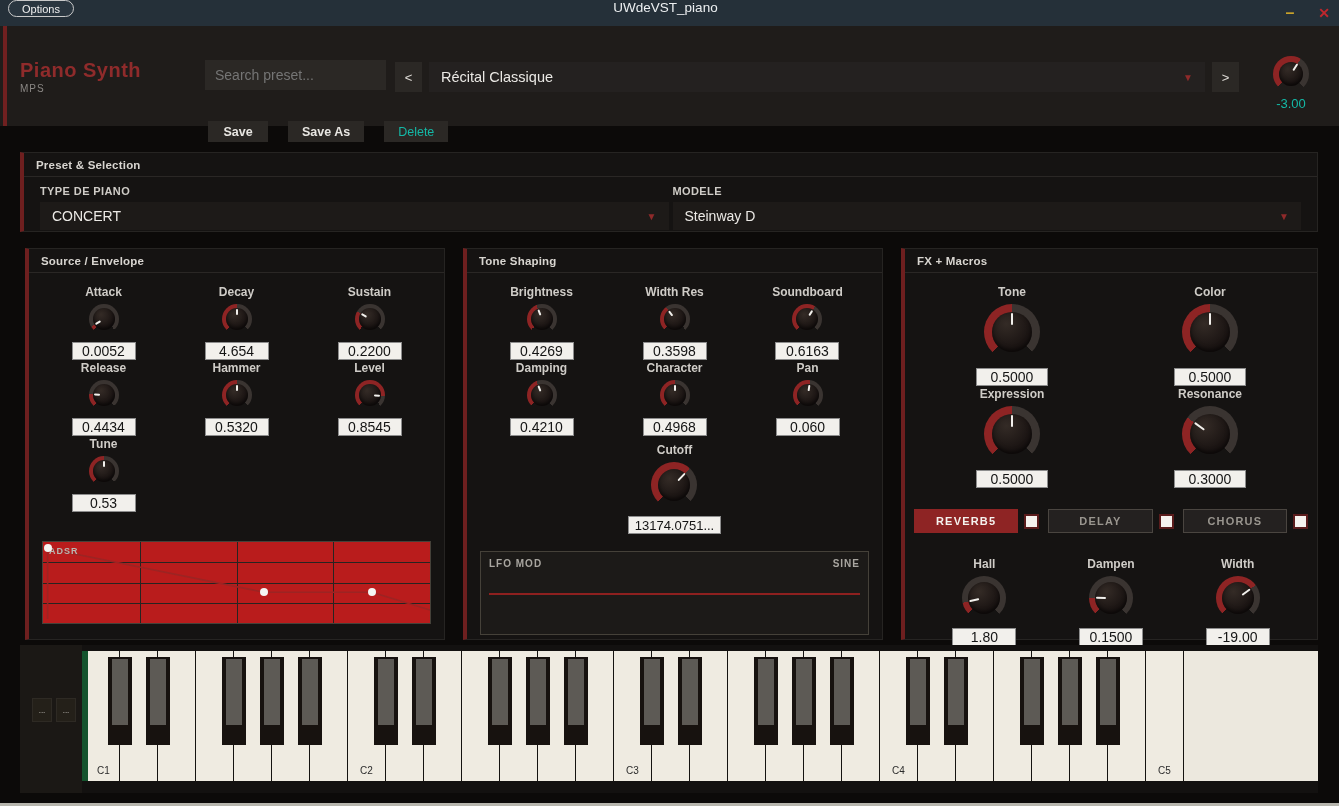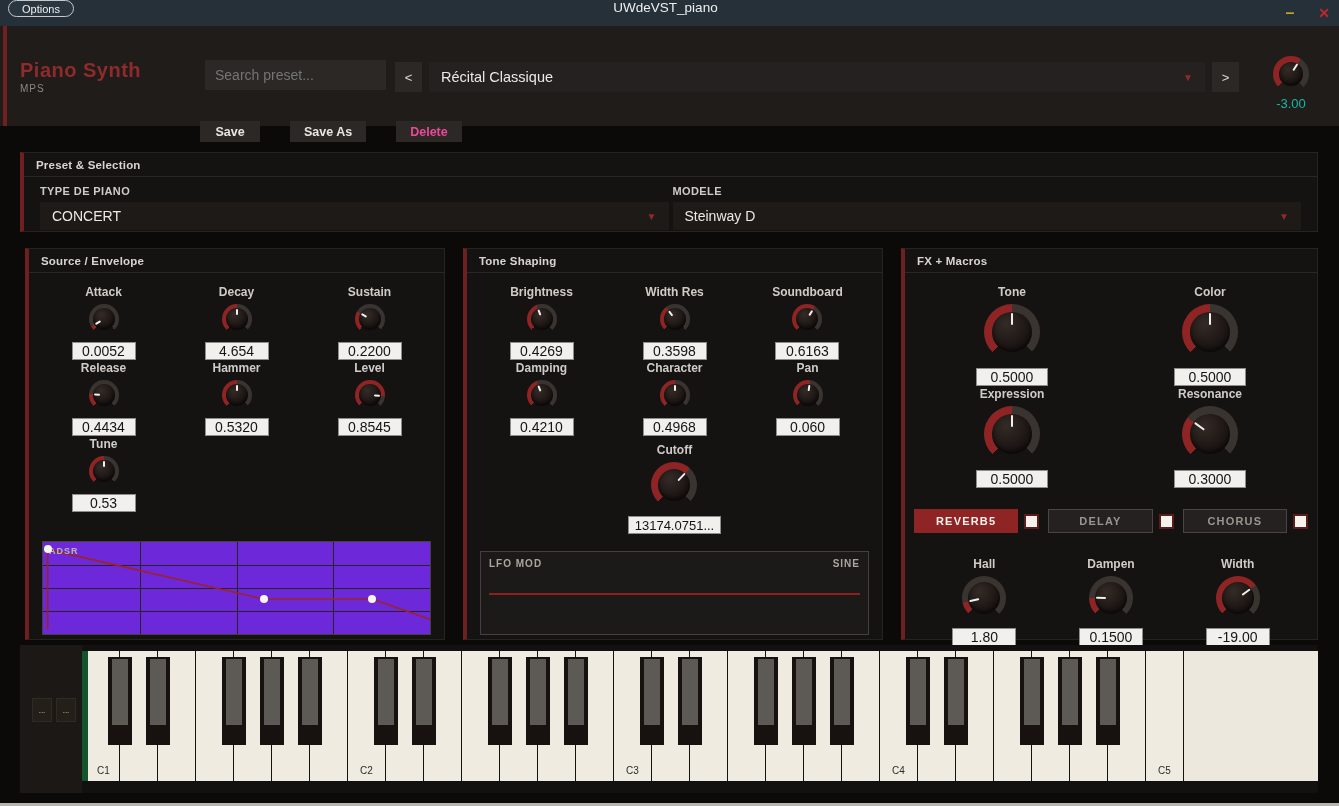--- a/index.html
+++ b/index.html
@@ -53,27 +53,27 @@
     display:flex; align-items:center; justify-content:center; cursor:default;
   }
   .nav-prev { left:395px; }
   .nav-next { left:1212px; }
   .preset-select {
     position:absolute; left:429px; top:36px; width:776px; height:30px;
     background:#242120; display:flex; align-items:center;
     color:#eae8e4; font-size:14.5px; padding:0 12px;
   }
   .preset-select .caret { margin-left:auto; color:#8f2a2a; font-size:10px; }
-  .save-row { position:absolute; left:200px; top:95px; display:flex; gap:30px; }
+  .save-row { position:absolute; left:208px; top:95px; display:flex; gap:20px; }
   .hbtn {
     min-width:60px; height:21px; padding:0 14px;
     background:#2b2825; border:none; color:#e8e6e2; font-size:12.5px; font-weight:bold;
     display:flex; align-items:center; justify-content:center; cursor:default;
   }
-  .hbtn.dim { color:#ec4899; font-weight:bold; }
+  .hbtn.dim { color:#14b8a6; font-weight:normal; }
   .master { position:absolute; left:1264px; top:30px; width:54px; text-align:center; }
   .master-value { margin-top:4px; font-size:13px; color:#14b8a6; }
 
   
   .section {
     position:absolute; background:#151312;
     border:1px solid #262422; border-left:4px solid #6e1f1f;
   }
   .section-title {
     padding:6px 12px 5px; font-size:11.5px; font-weight:bold; color:#d8d5d0;
@@ -117,22 +117,22 @@
   .knob-value {
     margin-top:8px; min-width:64px; height:18px; padding:0 6px;
     background:#f2f0ec; border:1px solid #8d8d8d; color:#141414;
     font-size:14px; display:flex; align-items:center; justify-content:center;
   }
   .knob-value.wide { min-width:84px; font-size:13px; }
   .knob-value.big { min-width:72px; }
 
   
   .adsr-box {
-    position:absolute; left:13px; right:13px; top:292px; height:94px;
-    background:#6d28d9; border:1px solid #454139;
+    position:absolute; left:13px; right:13px; top:292px; height:83px;
+    background:#b91c1c; border:1px solid #454139;
   }
   .adsr-label { position:absolute; top:4px; left:6px; font-size:9px; font-weight:bold; letter-spacing:1px; color:#b9b6b0; z-index:3; }
   .adsr-grid-v { position:absolute; top:0; bottom:0; width:1px; background:#272421; }
   .adsr-grid-h { position:absolute; left:0; right:0; height:1px; background:#272421; }
   .adsr-svg { position:absolute; inset:0; width:100%; height:100%; z-index:2; }
   .adsr-dot {
     position:absolute; width:8px; height:8px; border-radius:50%;
     background:#f5f5f2; margin:-4px 0 0 -4px; z-index:4;
   }
   .lfo-box {

